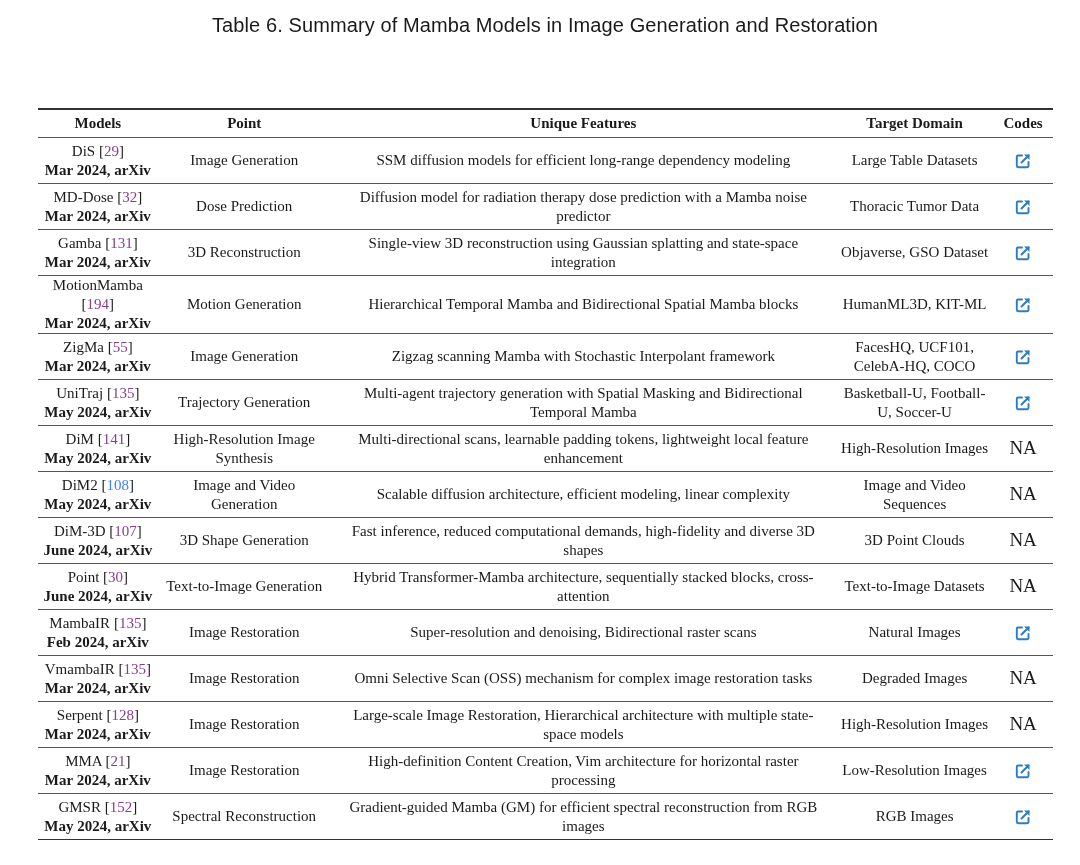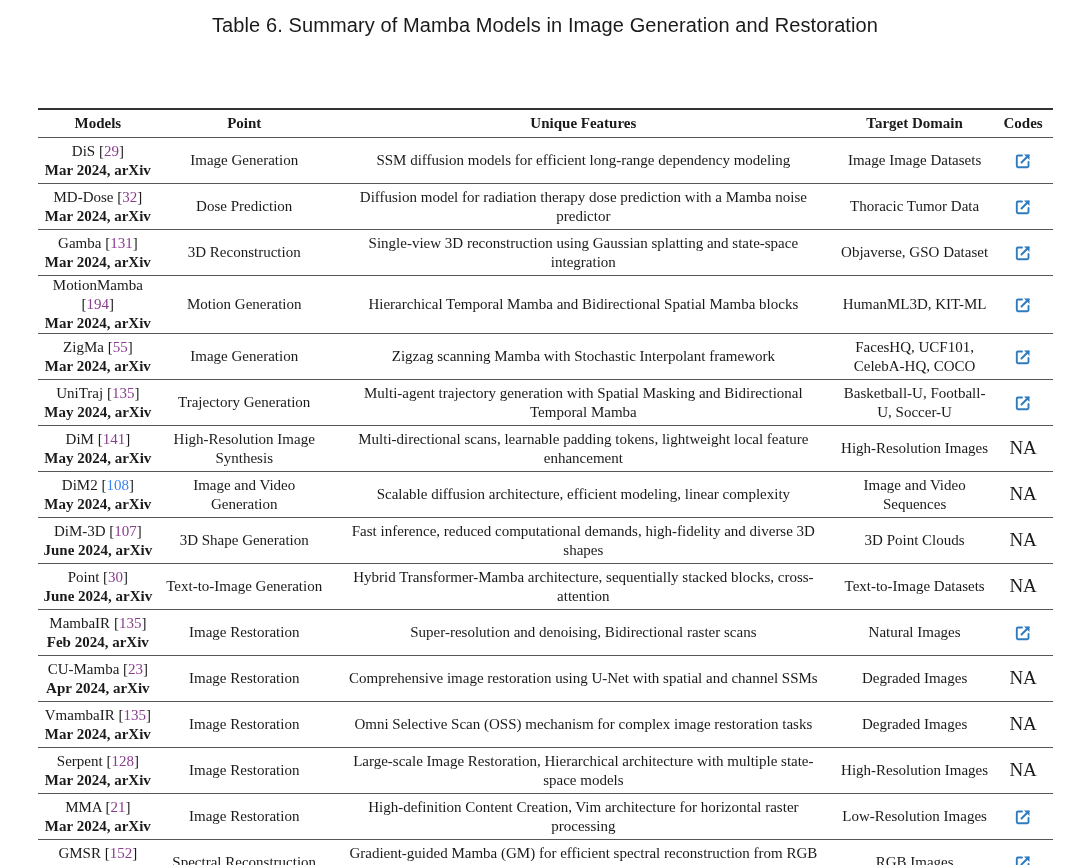--- a/index.html
+++ b/index.html
@@ -37,21 +37,21 @@
     </tr>
   </thead>
   <tbody id="tbody">
   <tr>
     <td class="col-model">
       <span class="model-name"><span>DiS</span> [<a class="cite" style="color: rgb(138, 60, 143);">29</a>]</span>
       <span class="model-date">Mar 2024, arXiv</span>
     </td>
     <td class="col-task">Image Generation</td>
     <td class="col-feat feat">SSM diffusion models for efficient long-range dependency modeling</td>
-    <td class="col-dom">Image Image Datasets</td>
+    <td class="col-dom">Large Table Datasets</td>
     <td class="col-code"><span class="link-icon"><svg width="18" height="18" viewBox="0 0 18 18">
               <path d="M8 3.5 H4 a1.2 1.2 0 0 0 -1.2 1.2 V14 a1.2 1.2 0 0 0 1.2 1.2 H13.3 a1.2 1.2 0 0 0 1.2 -1.2 V10" fill="none" stroke="#2f7bbf" stroke-width="1.9" stroke-linecap="round"></path>
               <path d="M7.5 10.5 L14.5 3.5" stroke="#2f7bbf" stroke-width="2" stroke-linecap="round"></path>
               <path d="M10 2.5 H15.5 V8 Z" fill="#2f7bbf"></path>
             </svg></span></td>
   </tr>
 
   <tr>
     <td class="col-model">
       <span class="model-name"><span>MD-Dose</span> [<a class="cite" style="color: rgb(138, 60, 143);">32</a>]</span>
@@ -179,30 +179,20 @@
     <td class="col-task">Image Restoration</td>
     <td class="col-feat feat">Super-resolution and denoising, Bidirectional raster scans</td>
     <td class="col-dom">Natural Images</td>
     <td class="col-code"><span class="link-icon"><svg width="18" height="18" viewBox="0 0 18 18">
               <path d="M8 3.5 H4 a1.2 1.2 0 0 0 -1.2 1.2 V14 a1.2 1.2 0 0 0 1.2 1.2 H13.3 a1.2 1.2 0 0 0 1.2 -1.2 V10" fill="none" stroke="#2f7bbf" stroke-width="1.9" stroke-linecap="round"></path>
               <path d="M7.5 10.5 L14.5 3.5" stroke="#2f7bbf" stroke-width="2" stroke-linecap="round"></path>
               <path d="M10 2.5 H15.5 V8 Z" fill="#2f7bbf"></path>
             </svg></span></td>
   </tr>
 
-  <tr>
-    <td class="col-model">
-      <span class="model-name"><span>CU-Mamba</span> [<a class="cite" style="color: rgb(138, 60, 143);">23</a>]</span>
-      <span class="model-date">Apr 2024, arXiv</span>
-    </td>
-    <td class="col-task">Image Restoration</td>
-    <td class="col-feat feat">Comprehensive image restoration using U-Net with spatial and channel SSMs</td>
-    <td class="col-dom">Degraded Images</td>
-    <td class="col-code"><span class="na">NA</span></td>
-  </tr>
 
   <tr>
     <td class="col-model">
       <span class="model-name"><span>VmambaIR</span> [<a class="cite" style="color: rgb(138, 60, 143);">135</a>]</span>
       <span class="model-date">Mar 2024, arXiv</span>
     </td>
     <td class="col-task">Image Restoration</td>
     <td class="col-feat feat">Omni Selective Scan (OSS) mechanism for complex image restoration tasks</td>
     <td class="col-dom">Degraded Images</td>
     <td class="col-code"><span class="na">NA</span></td>

